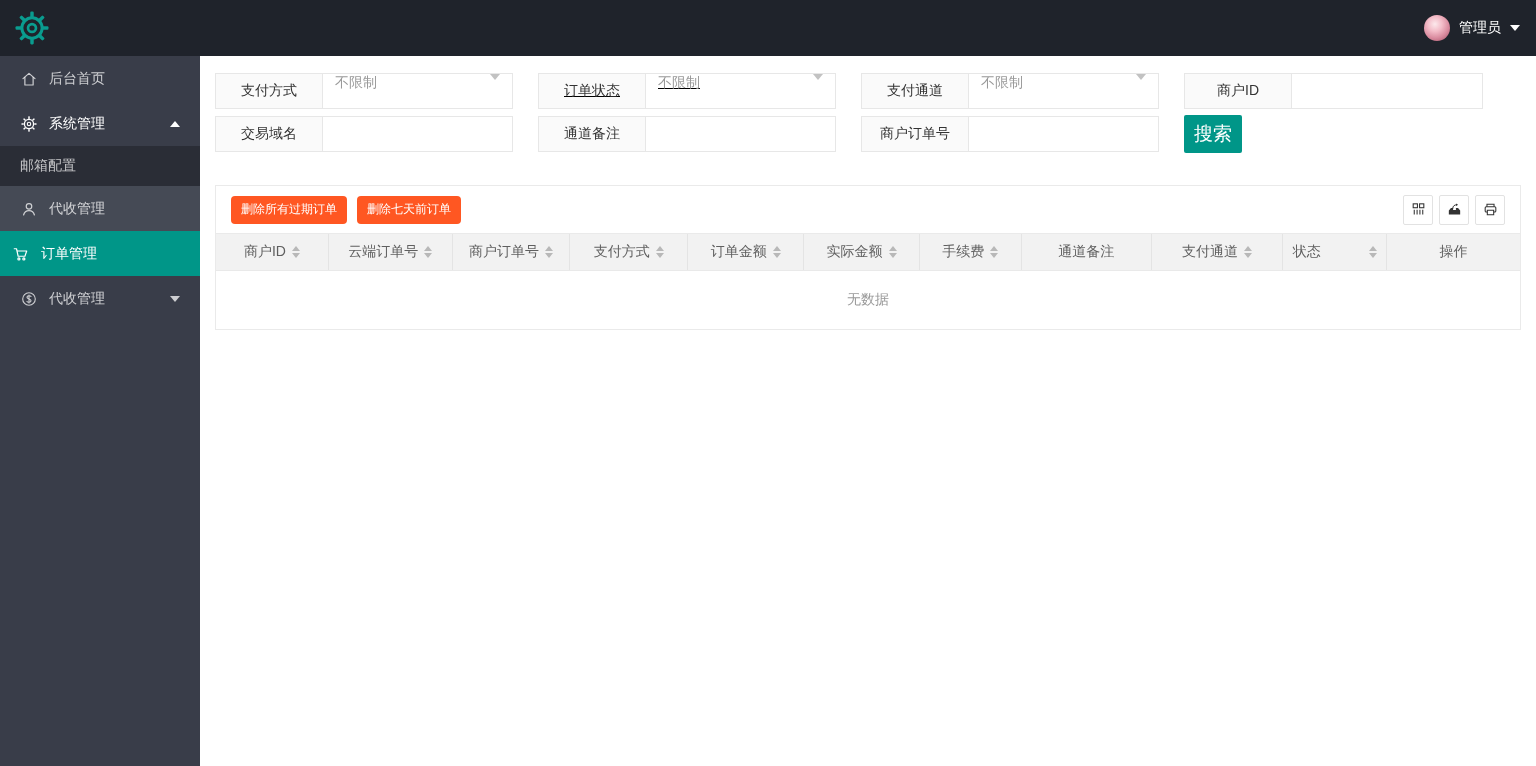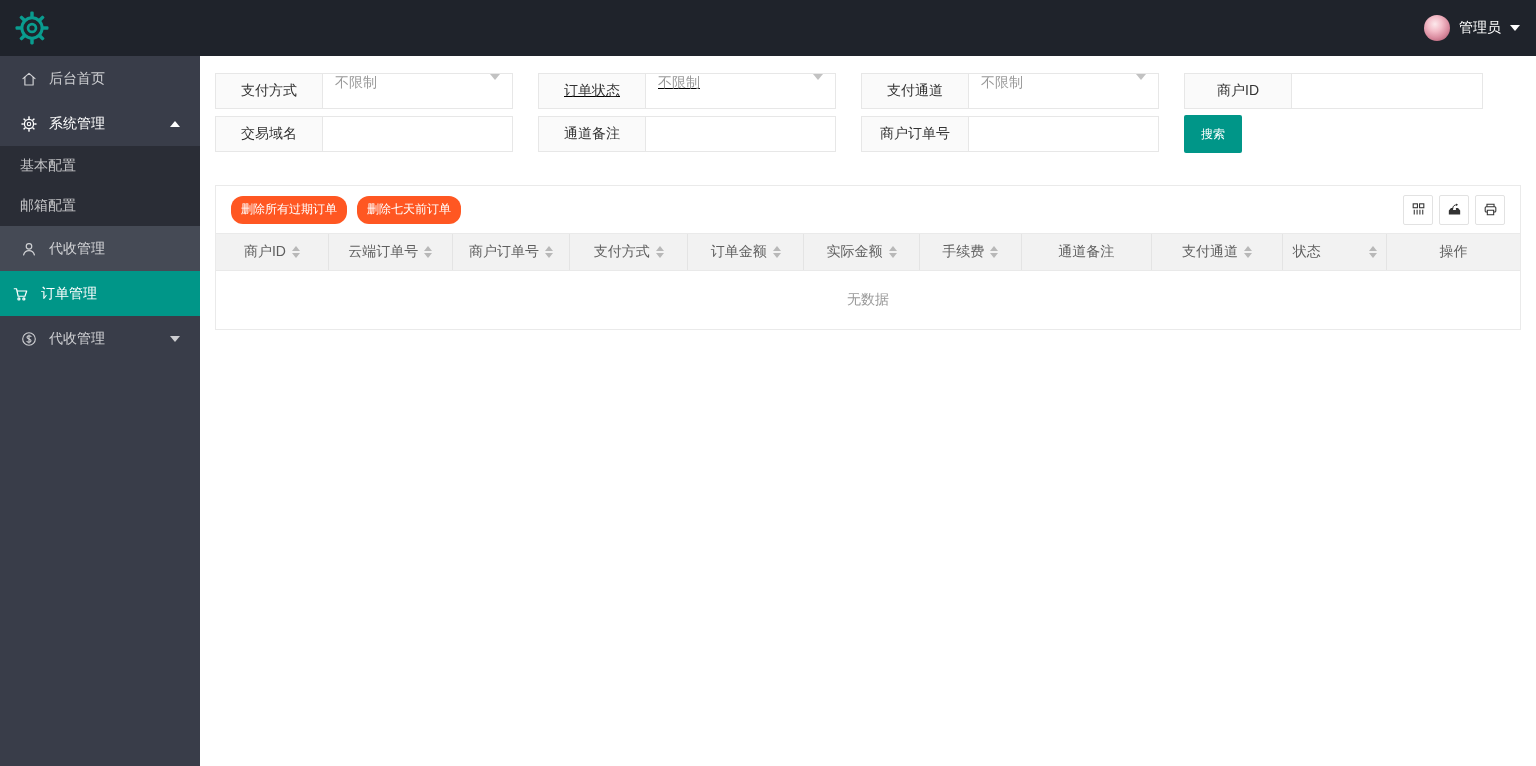--- a/index.html
+++ b/index.html
@@ -26,26 +26,26 @@
   .nav-item.active { background:#009688; color:#fff;padding-left:12px; }
   .submenu { background:#2a2d36; }
   .sub-item { height:40px; display:flex; align-items:center; padding:0 20px; color:rgba(255,255,255,.72); cursor:pointer; }
 
   
   .fgroup { position:absolute; height:36px; display:flex; border:1px solid #e7e7e7; background:#fff; }
   .flabel { width:107px; background:#fafafa; border-right:1px solid #e7e7e7; display:flex; align-items:center; justify-content:center; color:#333; }
   .fvalue { flex:1; position:relative; display:flex; align-items:flex-start; padding:0 12px; color:#999; }
   .fvalue .sel-caret { position:absolute; right:12px; color:#c2c2c2; }
   .fvalue input { width:100%; height:100%; border:none; outline:none; font-size:14px; color:#333; background:transparent; font-family:inherit; }
-  .btn-search { position:absolute; left:1184px; top:115px; width:58px; height:38px; background:#009688; color:#fff; border:none; border-radius:2px; font-size:12px; cursor:pointer; font-family:inherit; }
+  .btn-search { position:absolute; left:1184px; top:115px; width:58px; height:38px; background:#009688; color:#fff; border:none; border-radius:2px; font-size:19px; cursor:pointer; font-family:inherit; }
 
   
   .panel { position:absolute; left:215px; top:185px; width:1306px; border:1px solid #eaeaea; background:#fff; }
   .ptoolbar { height:48px; display:flex; align-items:center; padding:0 15px; gap:10px; border-bottom:1px solid #eaeaea; }
-  .btn-orange { height:28px; padding:0 10px; background:#ff5722; color:#fff; border:none; border-radius:12px; font-size:12px; cursor:pointer; font-family:inherit; }
+  .btn-orange { height:28px; padding:0 10px; background:#ff5722; color:#fff; border:none; border-radius:4px; font-size:12px; cursor:pointer; font-family:inherit; }
   .tool-icons { margin-left:auto; display:flex; gap:6px; }
   .icon-btn { width:30px; height:30px; background:#fff; border:1px solid #e2e2e2; border-radius:2px; display:flex; align-items:center; justify-content:center; cursor:pointer; padding:0; }
   .icon-btn svg { width:17px; height:17px; }
 
   .thead { display:flex; height:37px; background:#f2f2f2; border-bottom:1px solid #e9e9e9; }
   .th { display:flex; align-items:center; justify-content:center; gap:6px; color:#5f5f5f; border-right:1px solid #e4e4e4; }
   .th:last-child { border-right:none; }
   .sort { display:flex; flex-direction:column; gap:2px; }
   .sort .s-up { width:0; height:0; border-left:4.5px solid transparent; border-right:4.5px solid transparent; border-bottom:5px solid #b8b8b8; }
   .sort .s-dn { width:0; height:0; border-left:4.5px solid transparent; border-right:4.5px solid transparent; border-top:5px solid #b8b8b8; }
@@ -104,23 +104,20 @@
         </g>
         <circle cx="12" cy="12" r="6.1" fill="none" stroke="currentColor" stroke-width="1.7"></circle>
         <circle cx="12" cy="12" r="2.3" fill="none" stroke="currentColor" stroke-width="1.5"></circle>
       </svg>
     </span>
     <span>系统管理</span>
     <span class="edge caret-up"></span>
   </div>
 
   <div class="submenu">
-    <div class="sub-item">
-      <span>基本配置</span>
-    </div>
     <div class="sub-item">
       <span>邮箱配置</span>
     </div>
   </div>
 
   <div class="nav-item hovered">
     <span class="ic">
       <svg viewBox="0 0 24 24" width="18" height="18" fill="none" stroke="currentColor" stroke-width="1.6" stroke-linecap="round">
         <circle cx="12" cy="8.4" r="3.7"></circle>
         <path d="M4.8 20 C5.8 15.6 8.6 14.1 12 14.1 C15.4 14.1 18.2 15.6 19.2 20"></path>

